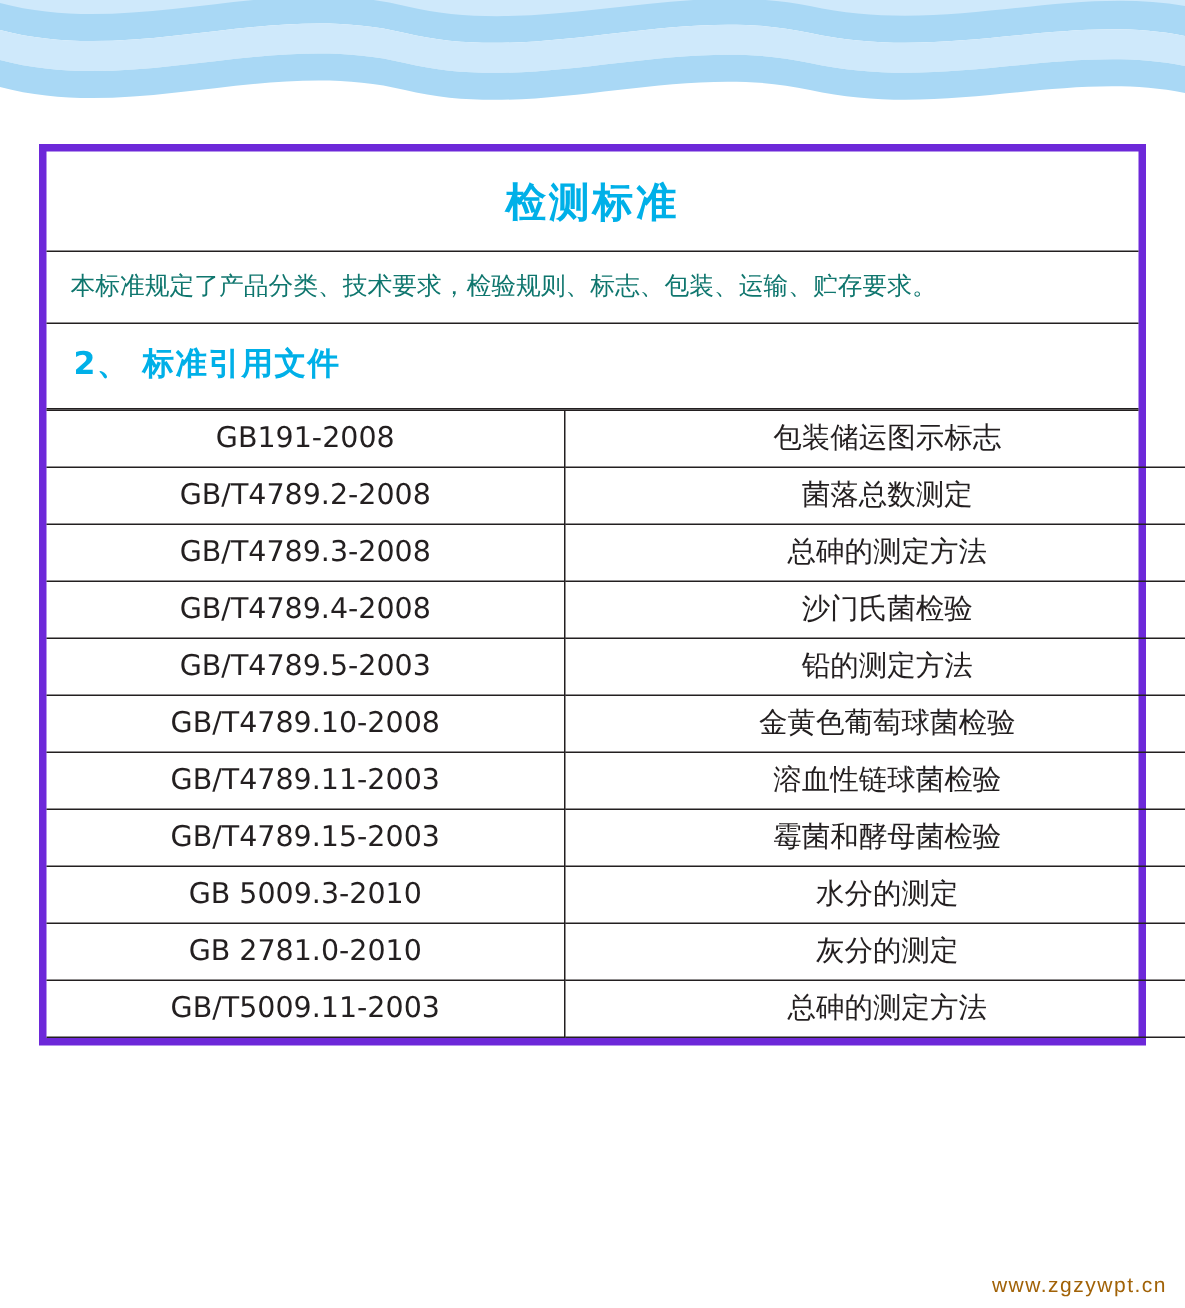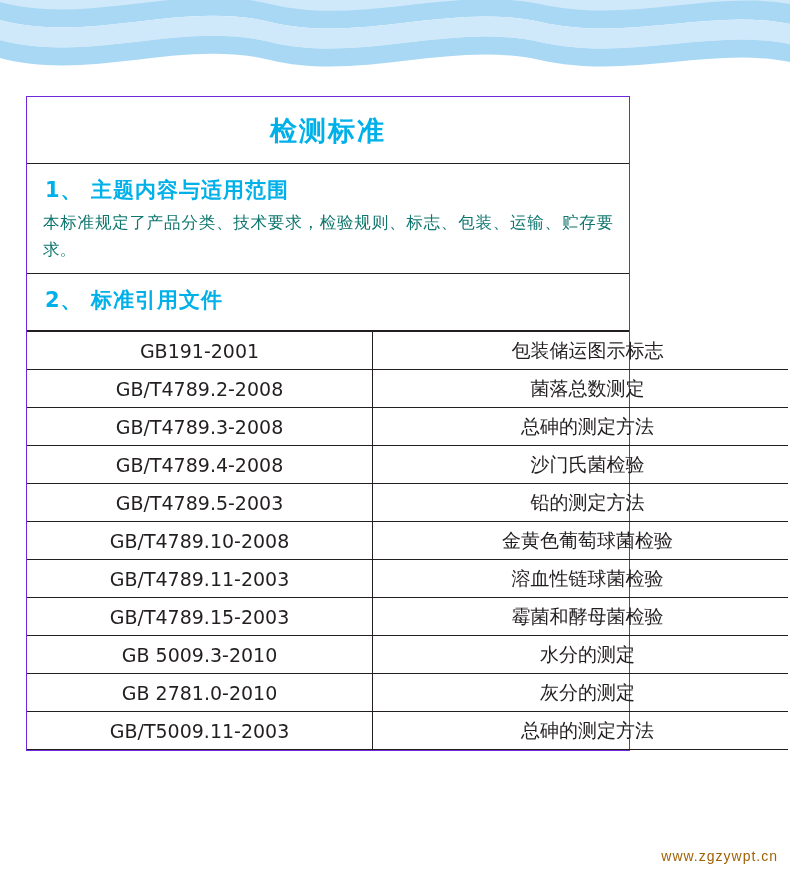--- a/index.html
+++ b/index.html
@@ -26,22 +26,22 @@
   }
   .wave-band svg {
     display: block;
   }
 
   
   .doc {
     position: absolute;
     left: 26px;
     top: 96px;
-    width: 604px;
-    border: 1px solid #6d28d9;
+    width: 738px;
+    border: 5px solid #6d28d9;
     box-sizing: border-box;
     background: #fff;
   }
 
   .doc-title {
     text-align: center;
     color: #00b0e8;
     font-size: 27px;
     font-weight: bold;
     letter-spacing: 2px;
@@ -144,33 +144,32 @@
     <path d="M0,40 C90,64 180,20 270,42 C360,64 450,22 540,42 C630,62 710,28 790,44 L790,24 C710,8 630,42 540,22 C450,2 360,44 270,22 C180,0 90,44 0,20 Z" fill="#cfe9fb"></path>
     <path d="M0,58 C90,82 180,38 270,60 C360,82 450,40 540,60 C630,80 710,46 790,62 L790,44 C710,28 630,62 540,42 C450,22 360,64 270,42 C180,20 90,64 0,40 Z" fill="#a9d8f5"></path>
   </svg>
 </div>
 
 <div class="doc">
 
   <div class="doc-title">检测标准</div>
 
   <div class="section">
-    <div class="section-heading">1、 主题内容与适用范围</div>
     <div class="section-body flush">本标准规定了产品分类、技术要求，检验规则、标志、包装、运输、贮存要求。</div>
   </div>
 
   <div class="section">
     <div class="section-heading">2、 标准引用文件</div>
   </div>
 
   <div class="table-wrap">
     <table class="std-table">
       <tbody>
         <tr>
-          <td class="code">GB191-2001</td>
+          <td class="code">GB191-2008</td>
           <td class="name">包装储运图示标志</td>
         </tr>
         <tr>
           <td class="code">GB/T4789.2-2008</td>
           <td class="name">菌落总数测定</td>
         </tr>
         <tr>
           <td class="code">GB/T4789.3-2008</td>
           <td class="name">总砷的测定方法</td>
         </tr>

